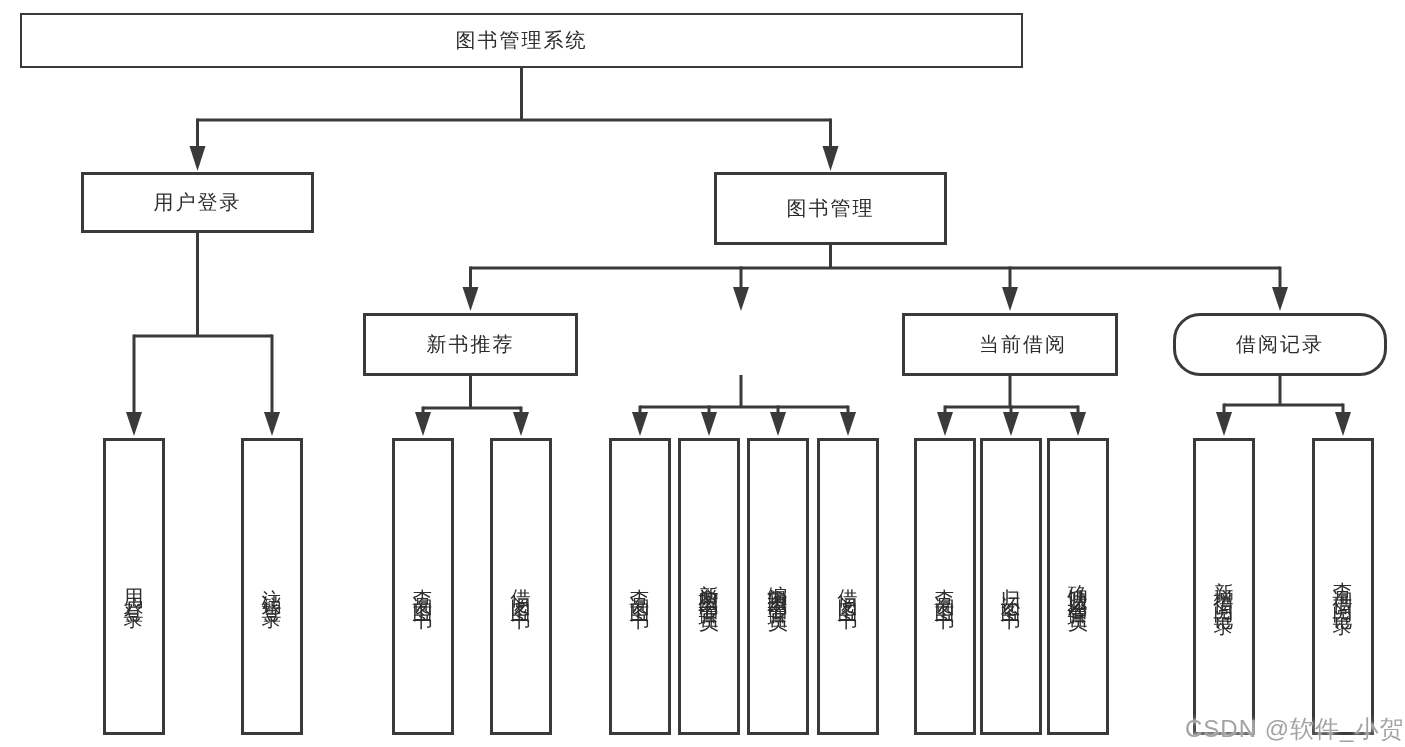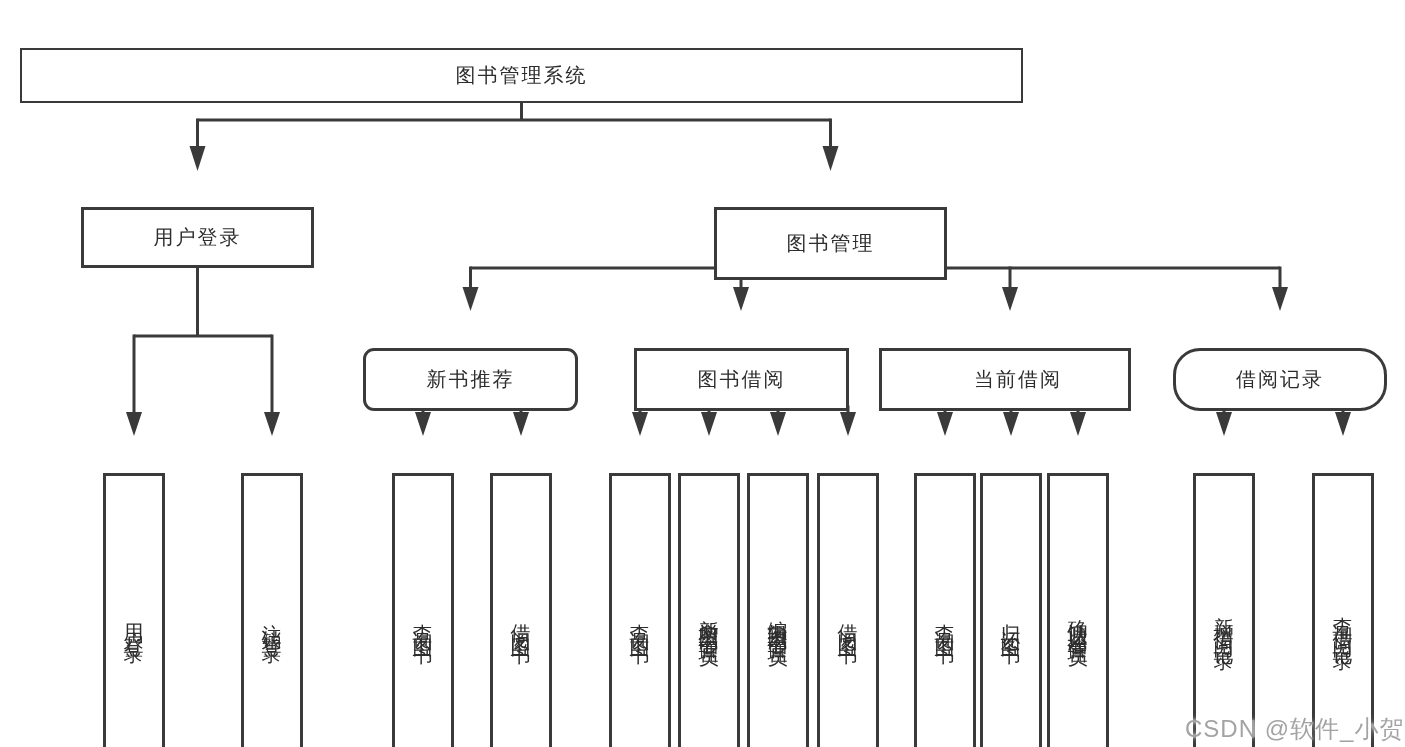--- a/index.html
+++ b/index.html
@@ -22,21 +22,20 @@
   }
 
   .node {
     position: absolute;
     background: #ffffff;
     border: 3px solid #3a3a3a;
     display: flex;
     align-items: center;
     justify-content: center;
     color: #2d2d2d;
-    margin-top: 35px;
   }
 
   .node.root { border-width: 2px; }
 
   .hlabel {
     font-size: 20px;
     letter-spacing: 2px;
     white-space: nowrap;
     color: #2d2d2d;
   }
@@ -146,27 +145,24 @@
     <span class="hlabel">图书管理系统</span>
   </div>
 
   <div class="node" style="left:81px; top:172px; width:233px; height:61px;">
     <span class="hlabel">用户登录</span>
   </div>
   <div class="node" style="left:714px; top:172px; width:233px; height:73px;">
     <span class="hlabel">图书管理</span>
   </div>
 
-  <div class="node" style="left:363px; top:313px; width:215px; height:63px;border-radius:11px;">
+  <div class="node" style="left:363px; top:313px; width:215px; height:63px;">
     <span class="hlabel">新书推荐</span>
   </div>
-  <div class="node" style="left:634px; top:313px; width:215px; height:63px;">
-    <span class="hlabel">图书借阅</span>
-  </div>
-  <div class="node" style="left:879px; top:313px; width:252px; height:63px;padding-left:26px;">
+  <div class="node" style="left:902px; top:313px; width:216px; height:63px;padding-left:26px;">
     <span class="hlabel">当前借阅</span>
   </div>
   <div class="node" style="left:1173px; top:313px; width:214px; height:63px;border-radius:27px;">
     <span class="hlabel">借阅记录</span>
   </div>
 
   <div class="node leaf" style="left:103px; top:438px; width:62px; height:297px;">
     <span class="vlabel">用户登录</span>
   </div>
   <div class="node leaf" style="left:241px; top:438px; width:62px; height:297px;">

